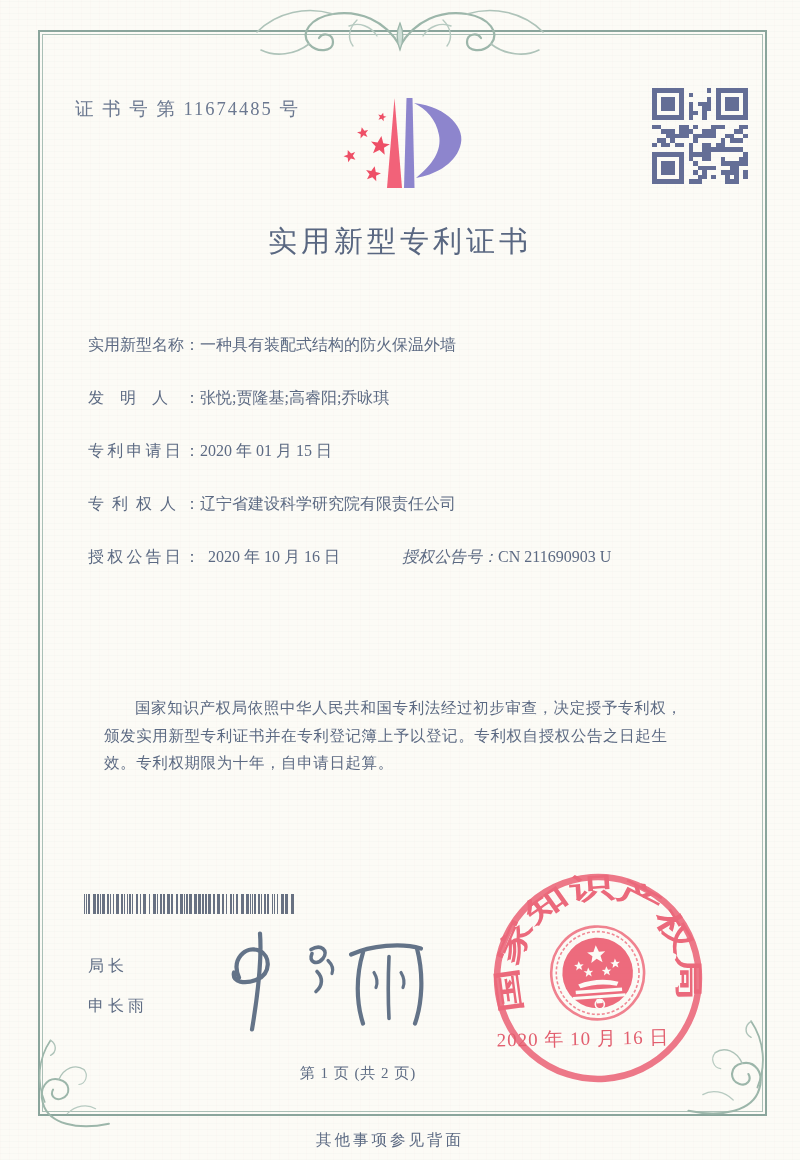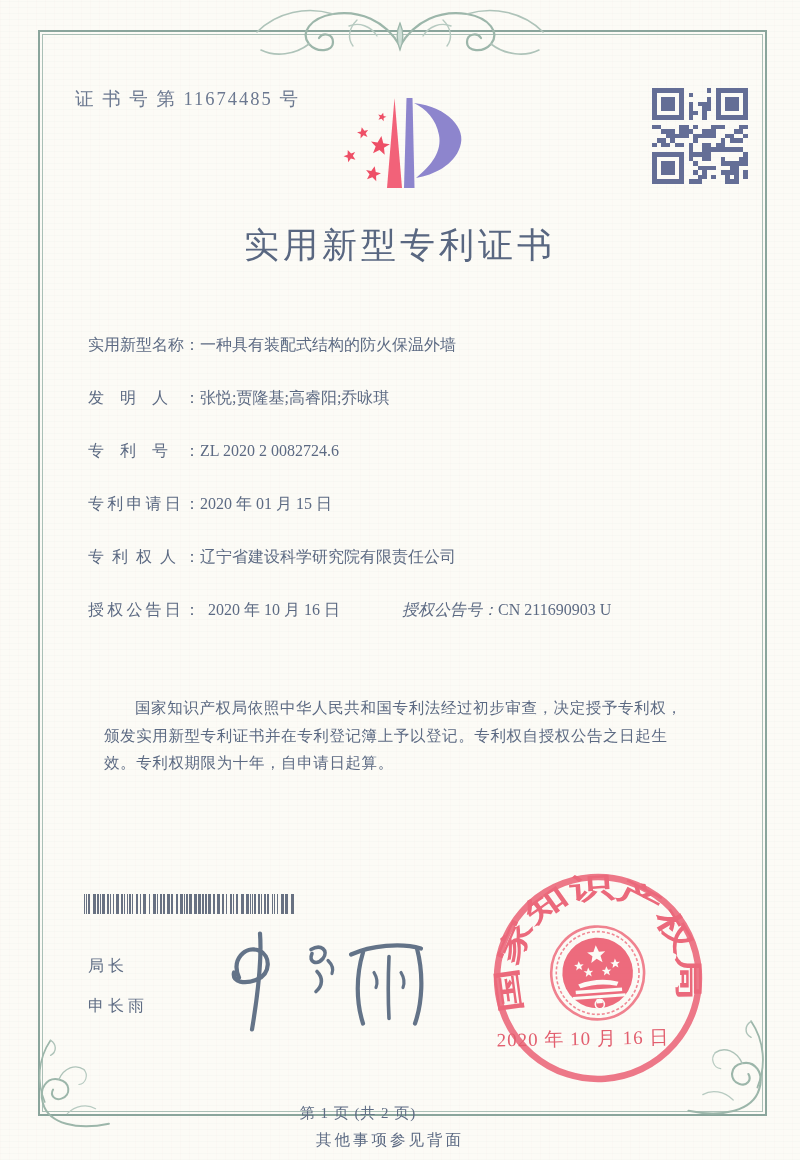--- a/index.html
+++ b/index.html
@@ -8,24 +8,24 @@
     background:
       repeating-linear-gradient(0deg, rgba(166,196,184,0.05) 0 1px, transparent 1px 6px),
       repeating-linear-gradient(90deg, rgba(228,178,186,0.04) 0 1px, transparent 1px 9px),
       #fcfbf6;}
   
   .frame{position:absolute;left:38px;top:30px;width:729px;height:1086px;
     border:2px solid #8aa59c;box-sizing:border-box;}
   .frame-inner{position:absolute;left:2px;top:2px;right:2px;bottom:2px;border:1px solid #aabfb6;}
   .orn{position:absolute;pointer-events:none;}
   
-  .cert-no{position:absolute;left:75px;top:86px;font-size:18.5px;letter-spacing:2px;color:#6b7890;}
+  .cert-no{position:absolute;left:75px;top:96px;font-size:18.5px;letter-spacing:2px;color:#6b7890;}
   
   .title{position:absolute;left:0;top:222px;width:100%;text-align:center;
-    font-size:35px;letter-spacing:4px;color:#59678125;color:#596781;font-weight:500;}
+    font-size:29px;letter-spacing:4px;color:#59678125;color:#596781;font-weight:500;}
   
   .fields{position:absolute;left:88px;top:334px;right:70px;color:#5c6a83;font-size:16px;}
   .frow{height:22px;margin-bottom:31px;white-space:nowrap;line-height:22px;}
   .f-label{display:inline-block;width:112px;text-align:justify;text-align-last:justify;vertical-align:top;}
   .f-label2{display:inline-block;margin-left:46px;vertical-align:top;font-style:italic;}
   .f-value{margin-left:0;white-space:pre;}
   .vw{display:inline-block;width:148px;margin-left:8px;white-space:pre;}
   
   .paras{position:absolute;left:88px;top:678px;width:626px;color:#5c6a83;}
   .paras p{margin:16px;text-indent:2em;font-size:15.5px;line-height:27.5px;letter-spacing:0.6px;}
@@ -33,21 +33,21 @@
   .barcode{position:absolute;left:84px;top:894px;width:215px;height:20px;color:#4f5a6e;}
   .barcode svg{display:block;}
   
   .officer{position:absolute;left:88px;top:946px;color:#5e6c84;font-size:16px;letter-spacing:4px;line-height:40px;}
   .sig{position:absolute;left:205px;top:926px;width:230px;height:108px;}
   
   .seal{position:absolute;left:488px;top:868px;width:220px;height:220px;transform:rotate(-4deg);opacity:0.93;}
   .seal-date{position:absolute;left:478px;top:1026px;width:210px;text-align:center;
     color:#e25f6f;font-size:19px;letter-spacing:1px;transform:rotate(-1deg);}
   
-  .page-info{position:absolute;left:38px;top:1104px;width:640px;text-align:center;
+  .page-info{position:absolute;left:38px;top:1064px;width:640px;text-align:center;
     color:#5e6c84;font-size:15px;letter-spacing:1px;}
   .back-note{position:absolute;left:0;top:1130px;width:780px;text-align:center;
     color:#5c6a83;font-size:15.5px;letter-spacing:3px;}
   .qr{position:absolute;left:652px;top:88px;width:96px;height:96px;}
   .logo{position:absolute;left:330px;top:85px;width:180px;height:130px;}
 </style>
 </head>
 <body>
 
 <div class="page">
@@ -252,23 +252,20 @@
   <div class="title">实用新型专利证书</div>
 
   <div class="fields">
     <div class="frow">
       <span class="f-label">实用新型名称：</span><span class="f-value">一种具有装配式结构的防火保温外墙</span>
     </div>
     <div class="frow">
       <span class="f-label">发明人：</span><span class="f-value">张悦;贾隆基;高睿阳;乔咏琪</span>
     </div>
     <div class="frow">
-      <span class="f-label">专利号：</span><span class="f-value">ZL 2020 2 0082724.6</span>
-    </div>
-    <div class="frow">
       <span class="f-label">专利申请日：</span><span class="f-value">2020 年 01 月 15 日</span>
     </div>
     <div class="frow">
       <span class="f-label">专利权人：</span><span class="f-value">辽宁省建设科学研究院有限责任公司</span>
     </div>
     <div class="frow">
       <span class="f-label">授权公告日：</span><span class="vw">2020 年 10 月 16 日</span><span class="f-label2">授权公告号：</span><span class="f-value">CN 211690903 U</span>
     </div>
   </div>
 

